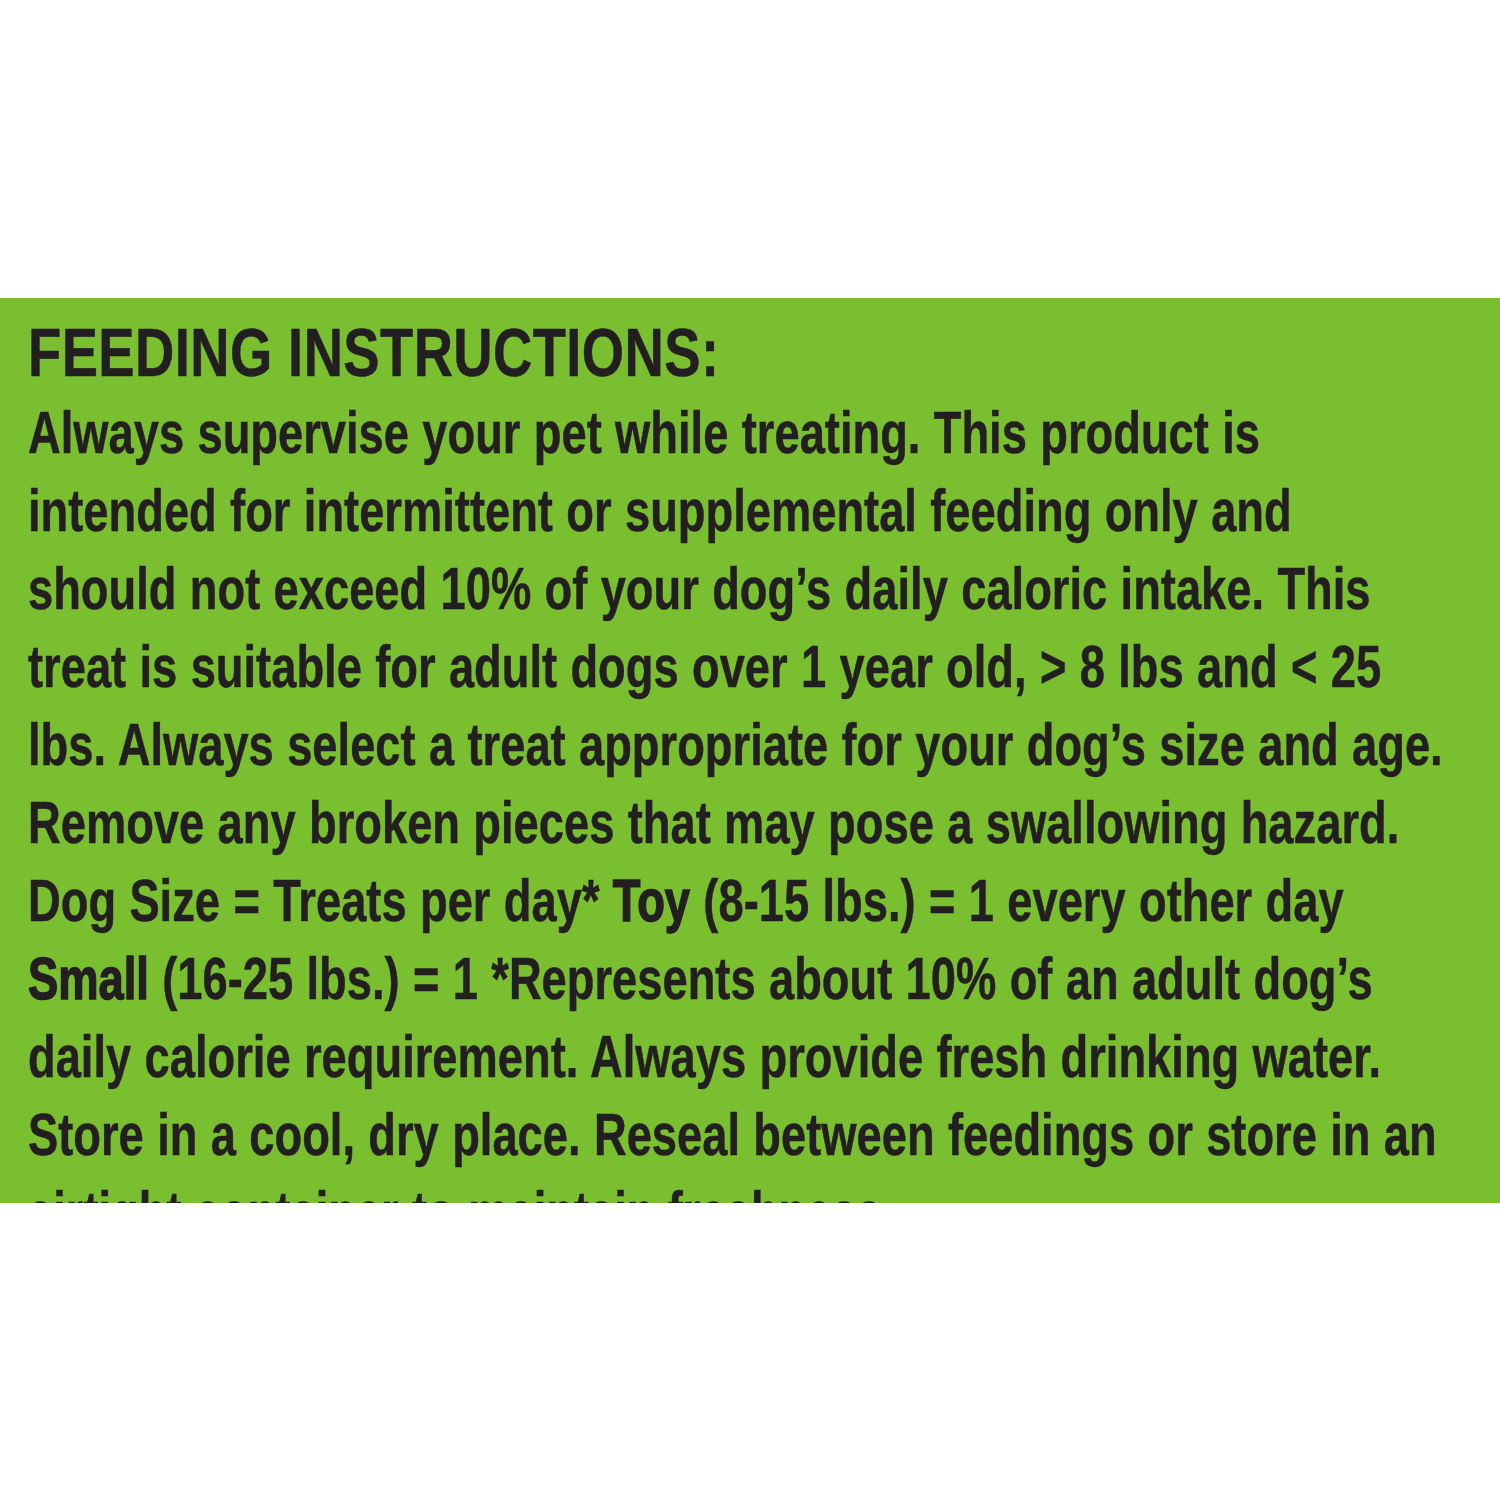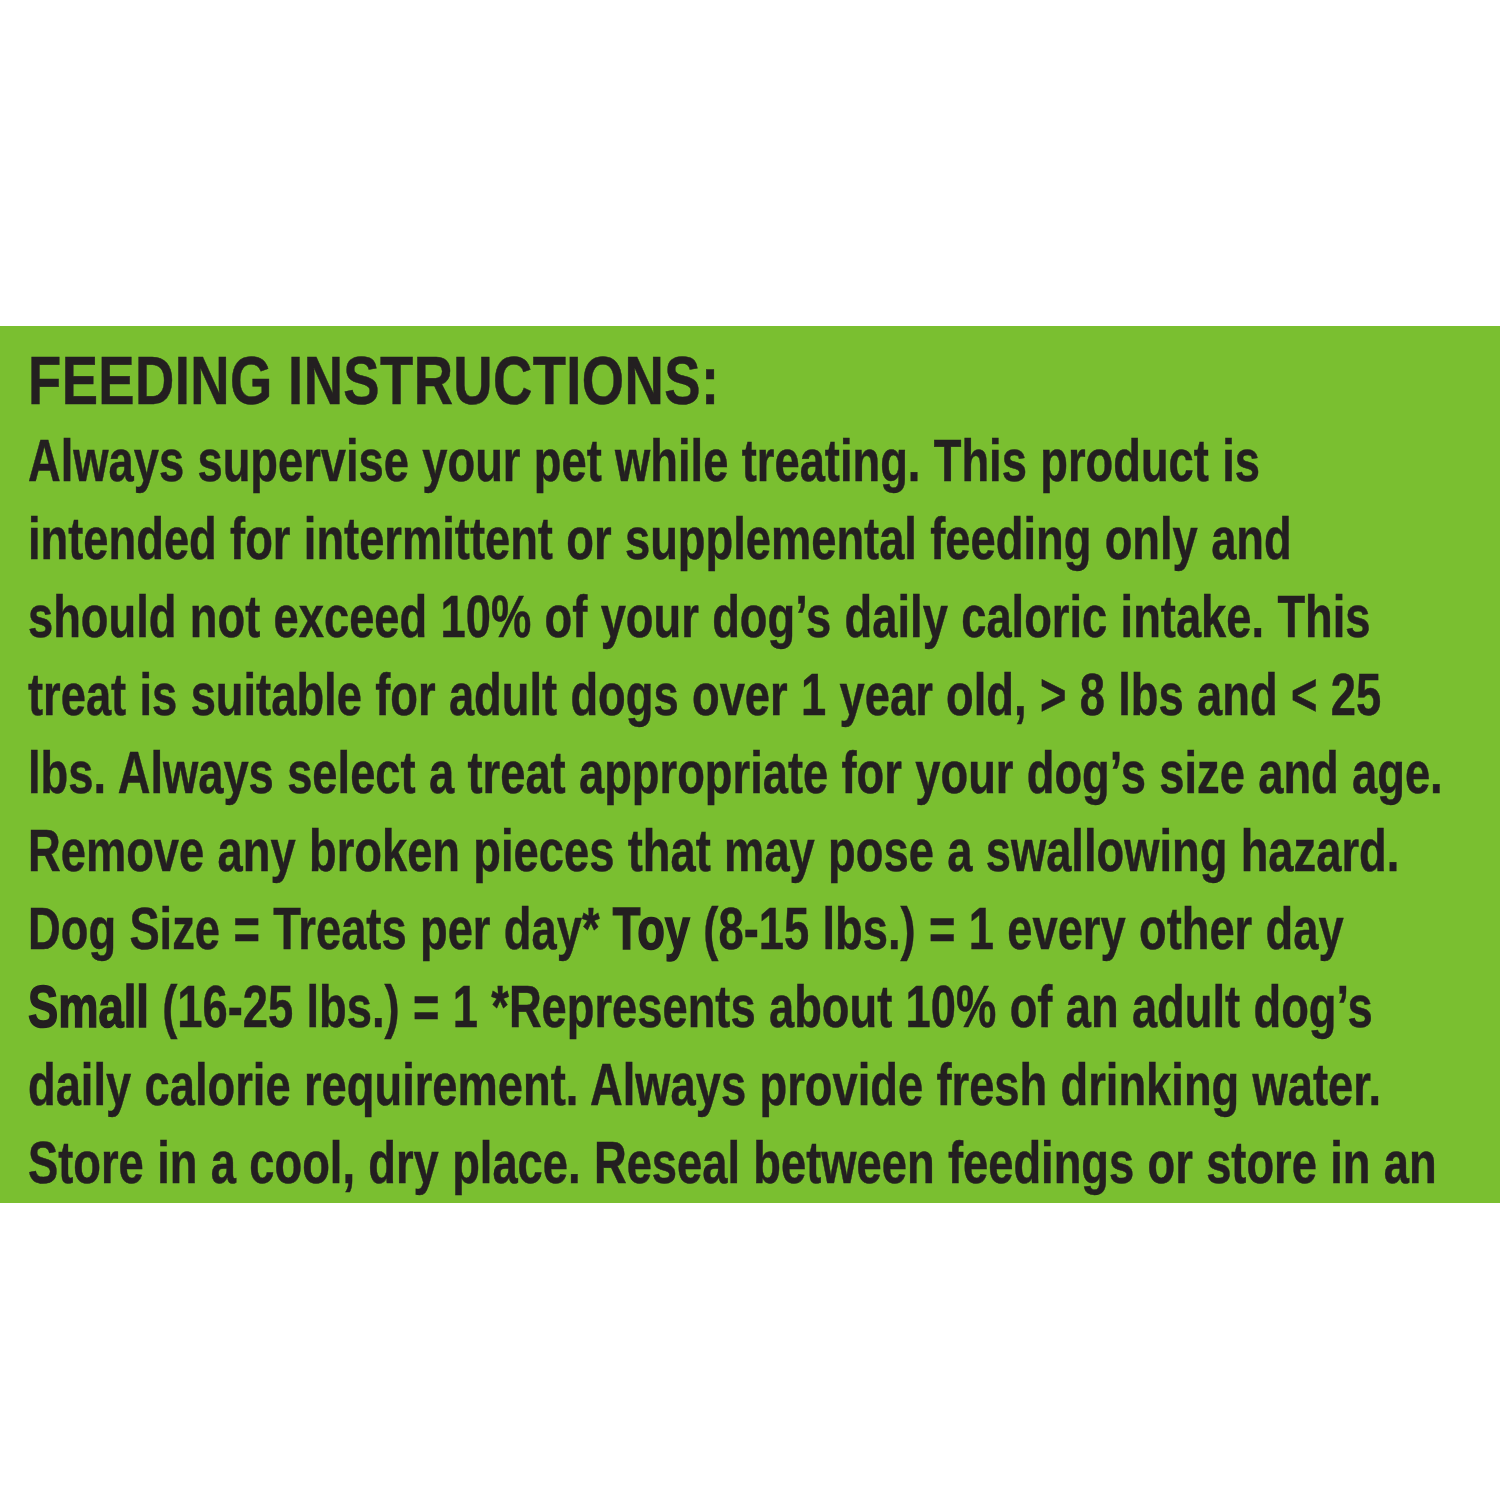--- a/index.html
+++ b/index.html
@@ -24,21 +24,20 @@
   
   #green-panel {
     position: absolute;
     left: 0;
     top: 298px;
     width: 1500px;
     height: 905px;
     background: #7ABF30;
     box-sizing: border-box;
     padding: 6px;
-    margin-top: 28px;
   }
 
   #panel-inner {
     position: absolute;
     left: 28px;
     top: 18px;
     width: 1420px;
   }
 
   #feeding-title {

